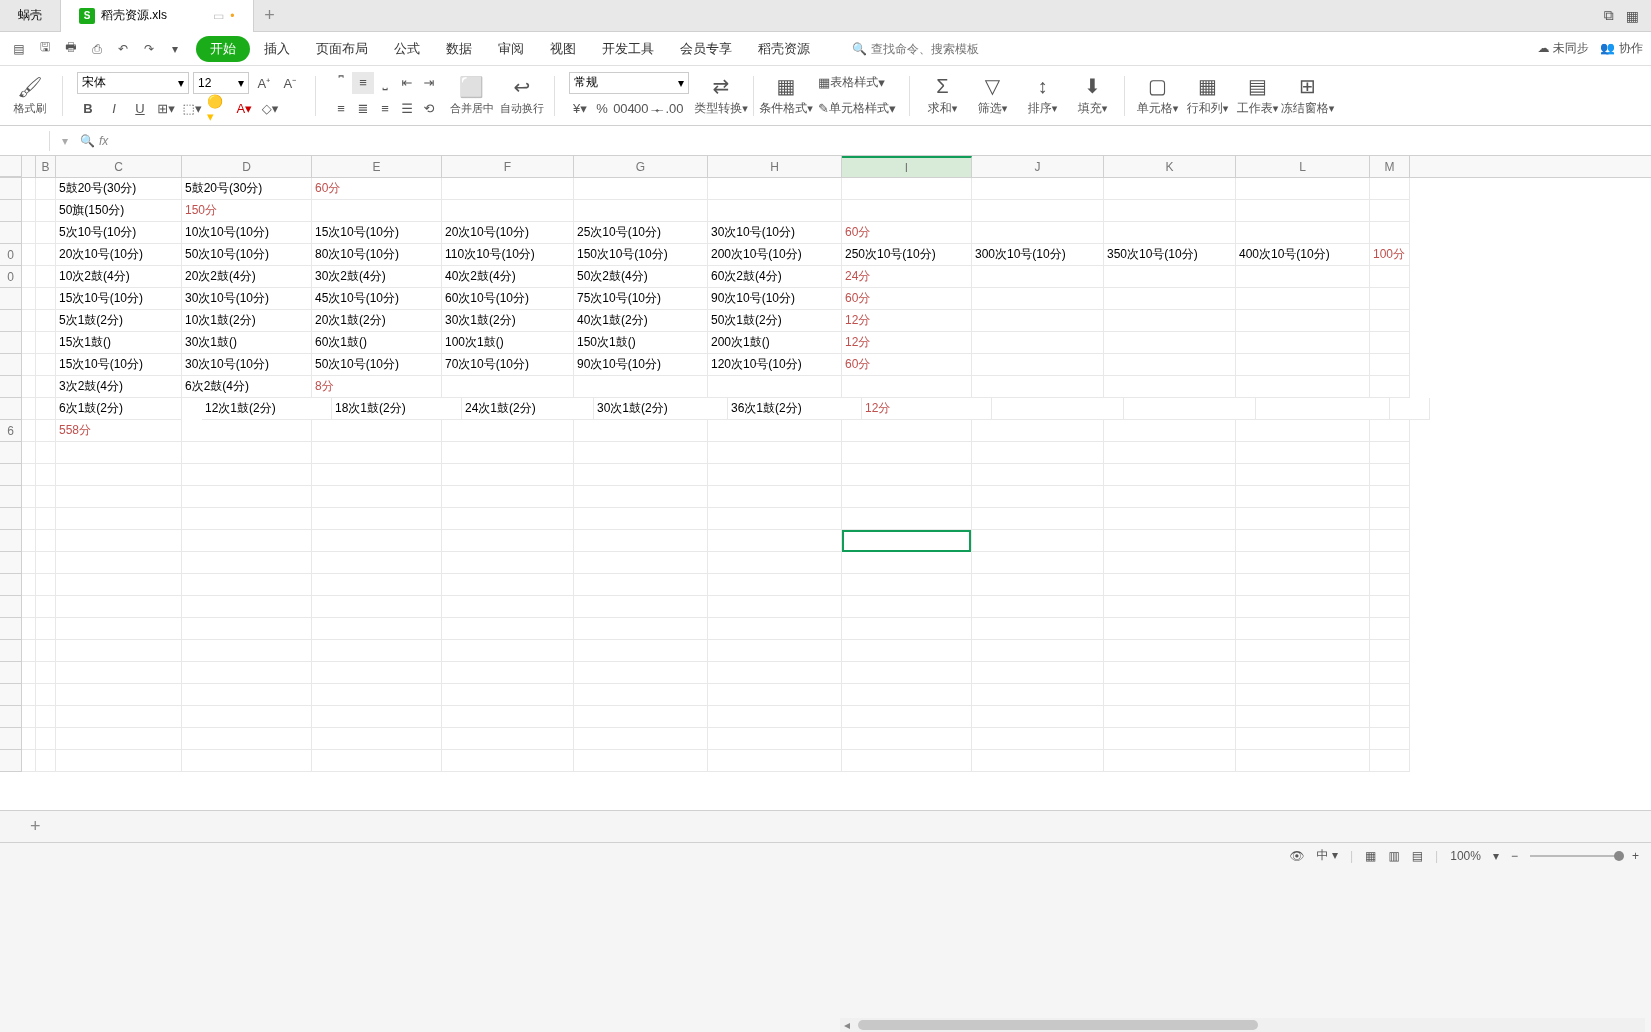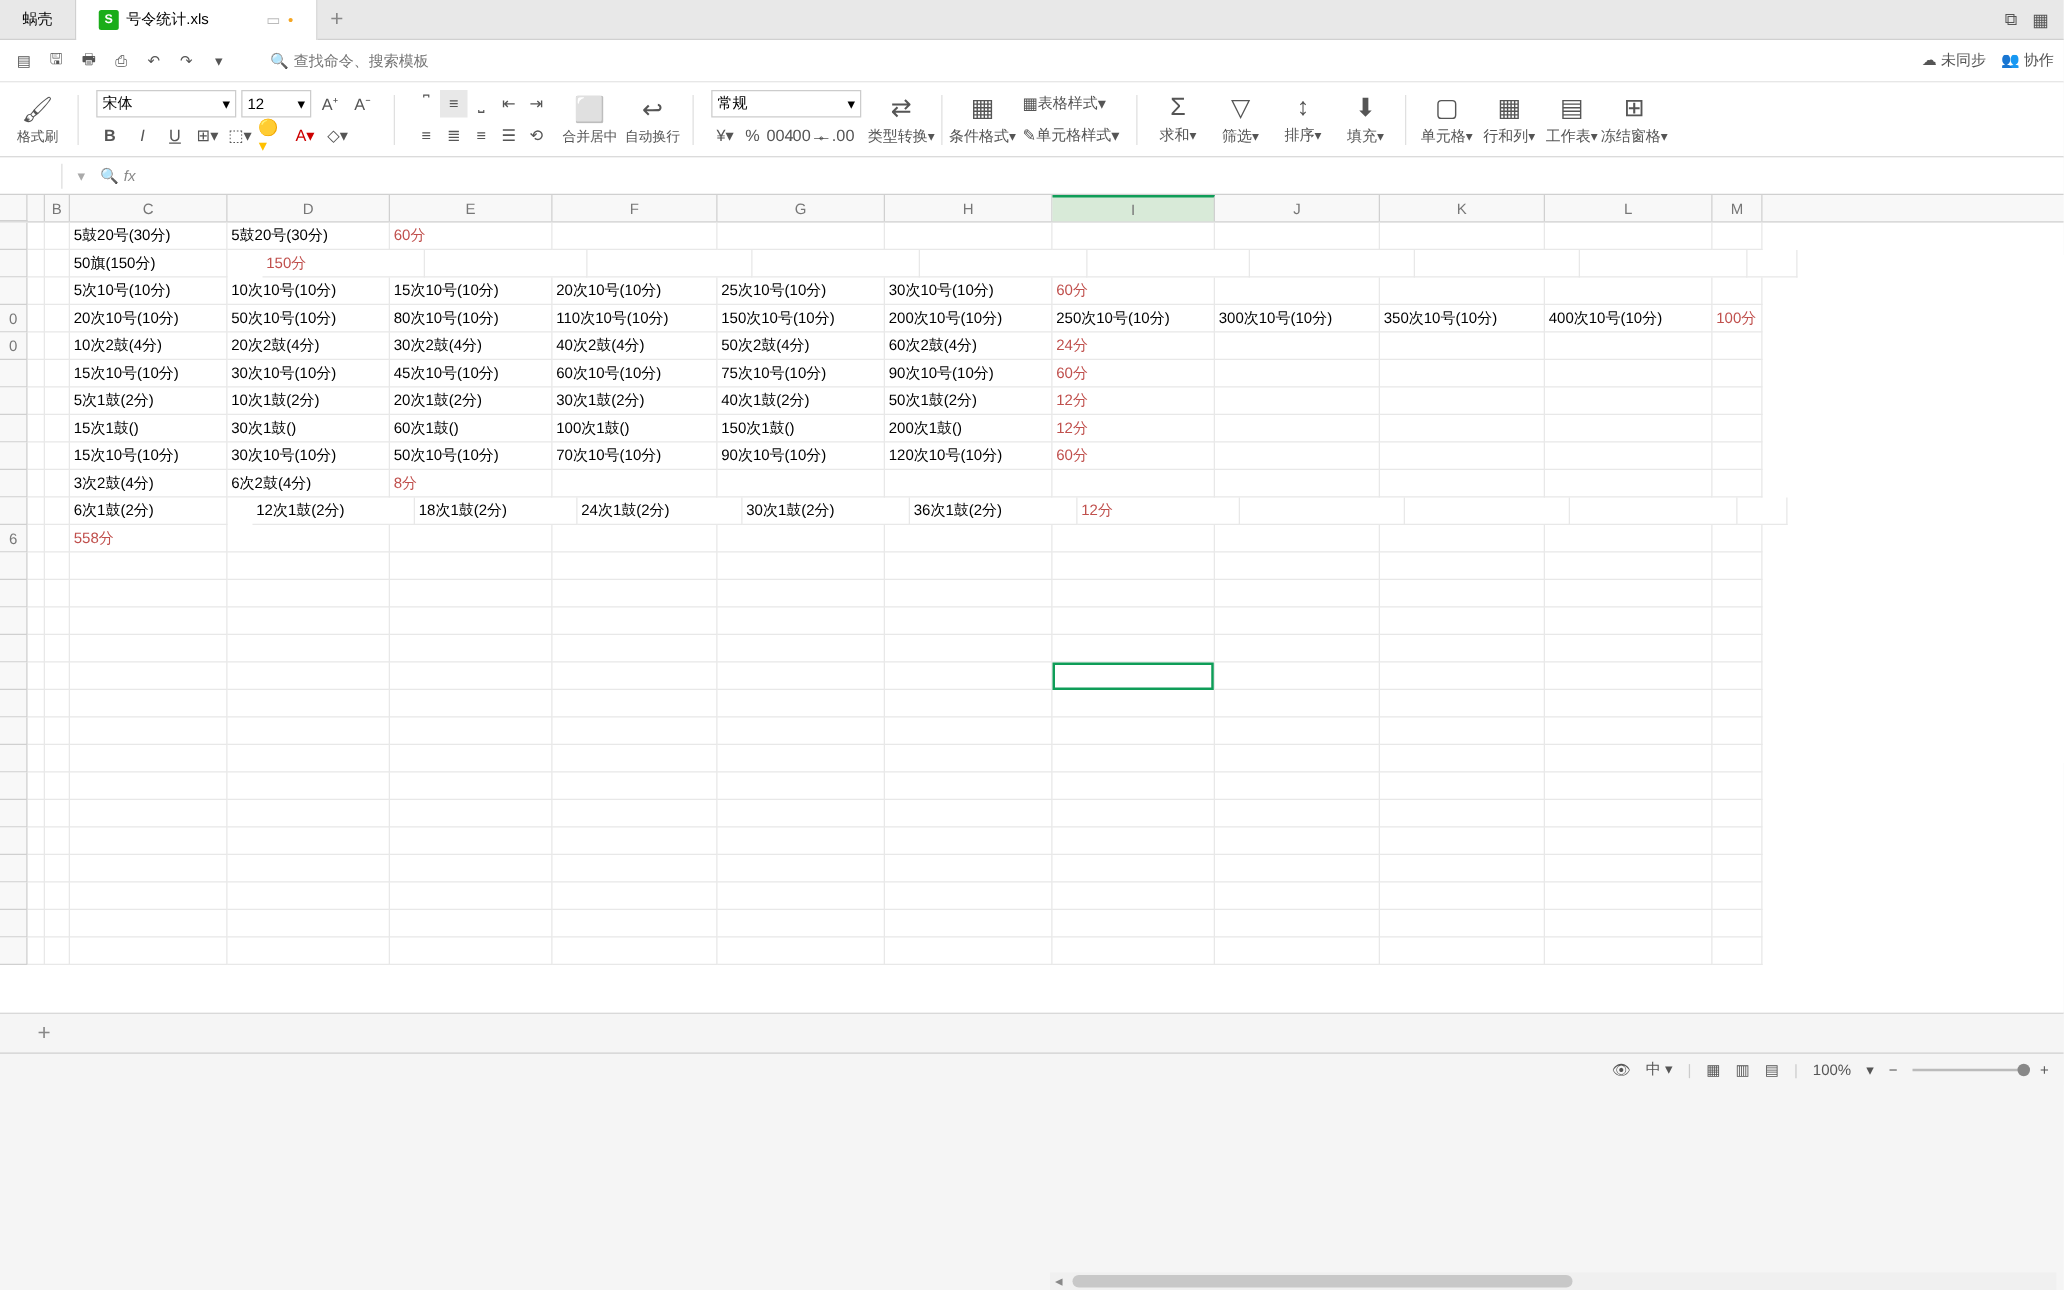--- a/index.html
+++ b/index.html
@@ -304,39 +304,51 @@
 </style>
 </head>
 <body>
 
 <div class="top-tabs">
   <div class="tab">
       <span>蜗壳</span>
     </div>
   <div class="tab active">
     <span class="doc-icon">S</span>
-    <span>号令统计.xls</span>
+    <span>稻壳资源.xls</span>
     <span style="margin-left:40px;color:#bbb">▭</span>
     <span style="color:#f5a623">•</span>
   </div>
   <div class="tab-plus">+</div>
   <div class="tab-right">
     <span class="tab-right-icon">⧉</span>
     <span class="tab-right-icon">▦</span>
   </div>
 </div>
 
 <div class="menu-bar">
   <span class="qat-icon">▤</span>
   <span class="qat-icon">🖫</span>
   <span class="qat-icon">🖶</span>
   <span class="qat-icon">⎙</span>
   <span class="qat-icon">↶</span>
   <span class="qat-icon">↷</span>
   <span class="qat-icon">▾</span>
+  <div id="menu-items" style="display:flex;gap:2px;margin-left:6px">
+      <span class="menu-item active">开始</span>
+      <span class="menu-item">插入</span>
+      <span class="menu-item">页面布局</span>
+      <span class="menu-item">公式</span>
+      <span class="menu-item">数据</span>
+      <span class="menu-item">审阅</span>
+      <span class="menu-item">视图</span>
+      <span class="menu-item">开发工具</span>
+      <span class="menu-item">会员专享</span>
+      <span class="menu-item">稻壳资源</span>
+    </div>
   <div class="search-box">
     <span>🔍</span>
     <input class="fx-input" style="width: 140px; color: rgb(187, 187, 187);" placeholder="查找命令、搜索模板">
   </div>
   <div class="menu-right">
     <span>☁ <span>未同步</span></span>
     <span>👥 <span>协作</span></span>
   </div>
 </div>
 
@@ -500,21 +512,21 @@
         <div class="cell" style="width: 132px;"></div>
         <div class="cell" style="width: 132px;"></div>
         <div class="cell" style="width: 134px;"></div>
         <div class="cell" style="width: 40px;"></div>
       </div>
       <div class="row">
         <div class="row-num"></div>
         <div class="cell" style="width: 14px;"></div>
         <div class="cell" style="width: 20px;"></div>
         <div class="cell" style="width: 126px;">50旗(150分)</div>
-        <div class="cell txt-red" style="width: 130px; margin-left: 28px;">150分</div>
+        <div class="cell txt-red" style="width: 130px;">150分</div>
         <div class="cell" style="width: 130px;"></div>
         <div class="cell" style="width: 132px;"></div>
         <div class="cell" style="width: 134px;"></div>
         <div class="cell" style="width: 134px;"></div>
         <div class="cell" style="width: 130px;"></div>
         <div class="cell" style="width: 132px;"></div>
         <div class="cell" style="width: 132px;"></div>
         <div class="cell" style="width: 134px;"></div>
         <div class="cell" style="width: 40px;"></div>
       </div>

